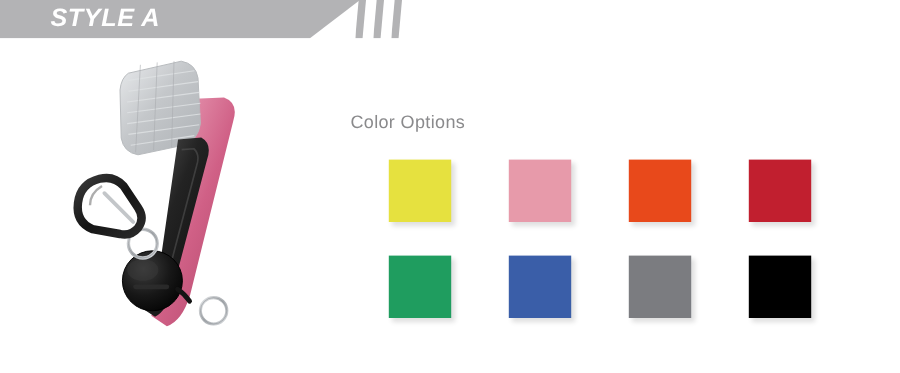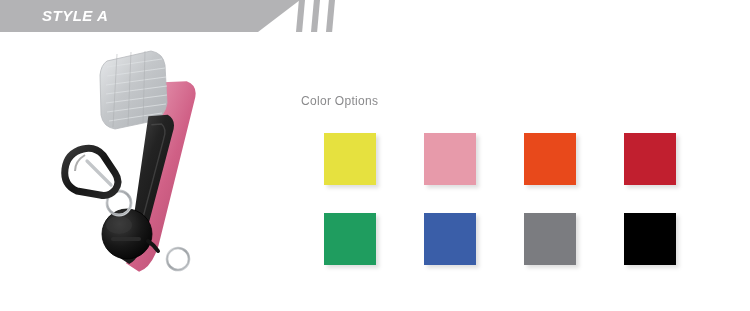--- a/index.html
+++ b/index.html
@@ -35,21 +35,21 @@
     background: #b3b3b5;
     -webkit-clip-path: polygon(0 0, 100% 0, 86% 100%, 0 100%);
     clip-path: polygon(0 0, 100% 0, 86% 100%, 0 100%);
   }
   .banner-title {
     position: absolute;
     left: 42px;
     top: 0;
     height: 32px;
     line-height: 32px;
-    font-size: 15px;
+    font-size: 21px;
     font-weight: bold;
     font-style: italic;
     color: #ffffff;
     letter-spacing: 0.5px;
     white-space: nowrap;
   }
   .slash {
     position: absolute;
     top: 0;
     width: 9px;
@@ -67,23 +67,23 @@
     position: absolute;
     left: 55px;
     top: 45px;
     width: 200px;
     height: 250px;
   }
 
   
   .options-title {
     position: absolute;
-    left: 301px;
+    left: 292px;
     top: 94px;
-    font-size: 12px;
+    font-size: 15px;
     font-weight: normal;
     color: #8a8a8c;
     letter-spacing: 0.3px;
     white-space: nowrap;
   }
   .swatch-grid {
     position: absolute;
     left: 324px;
     top: 133px;
     display: grid;

